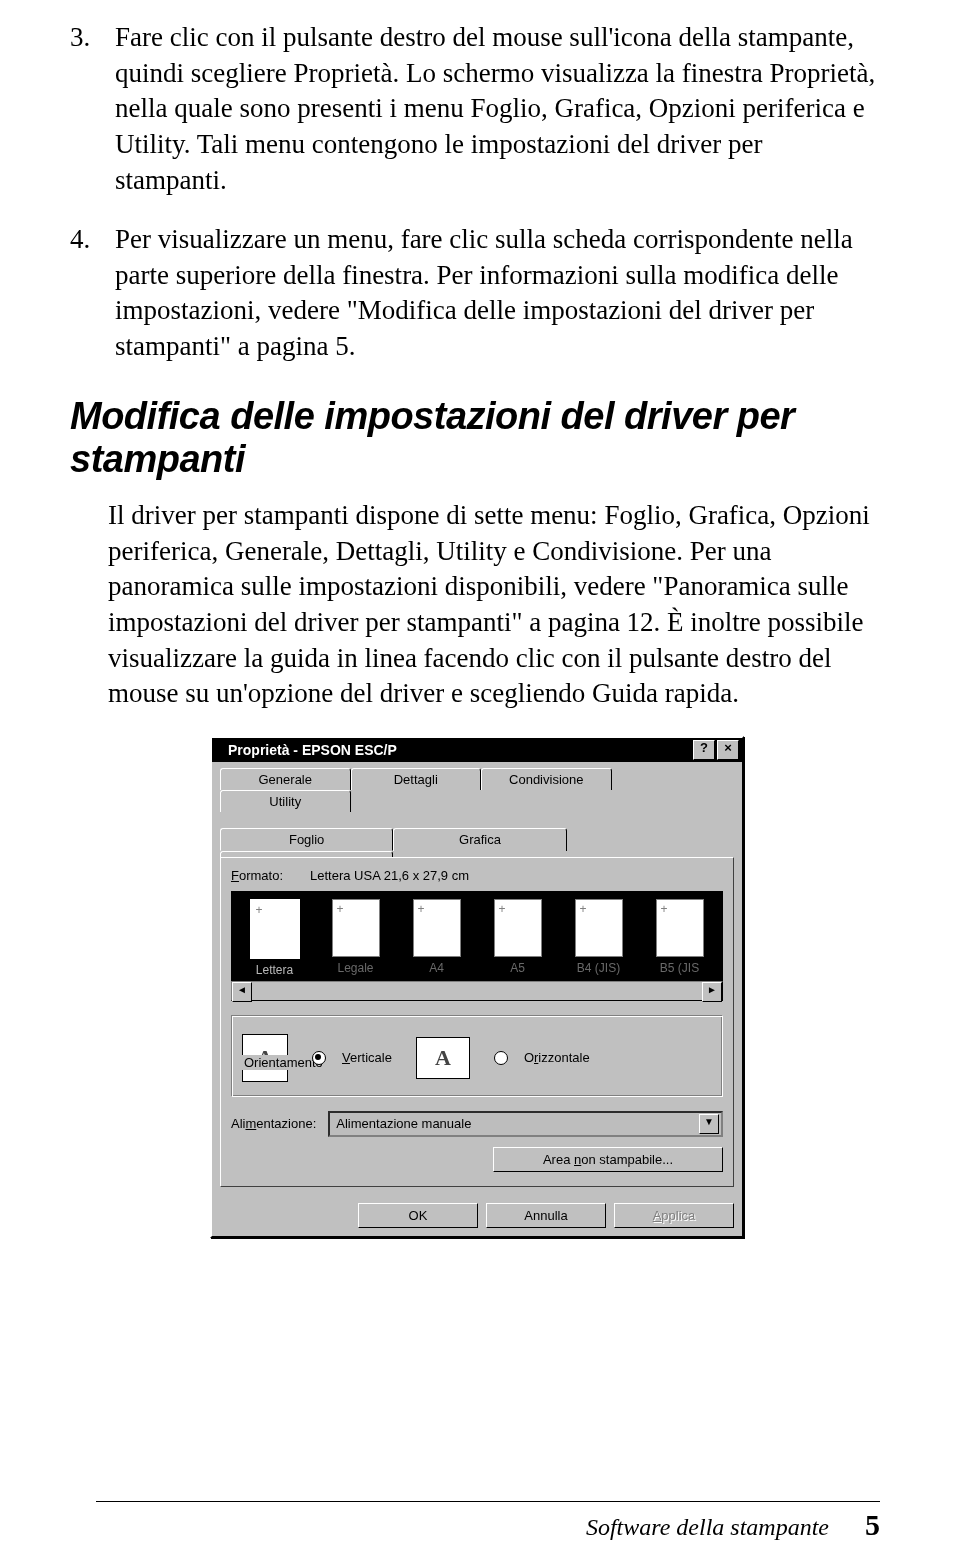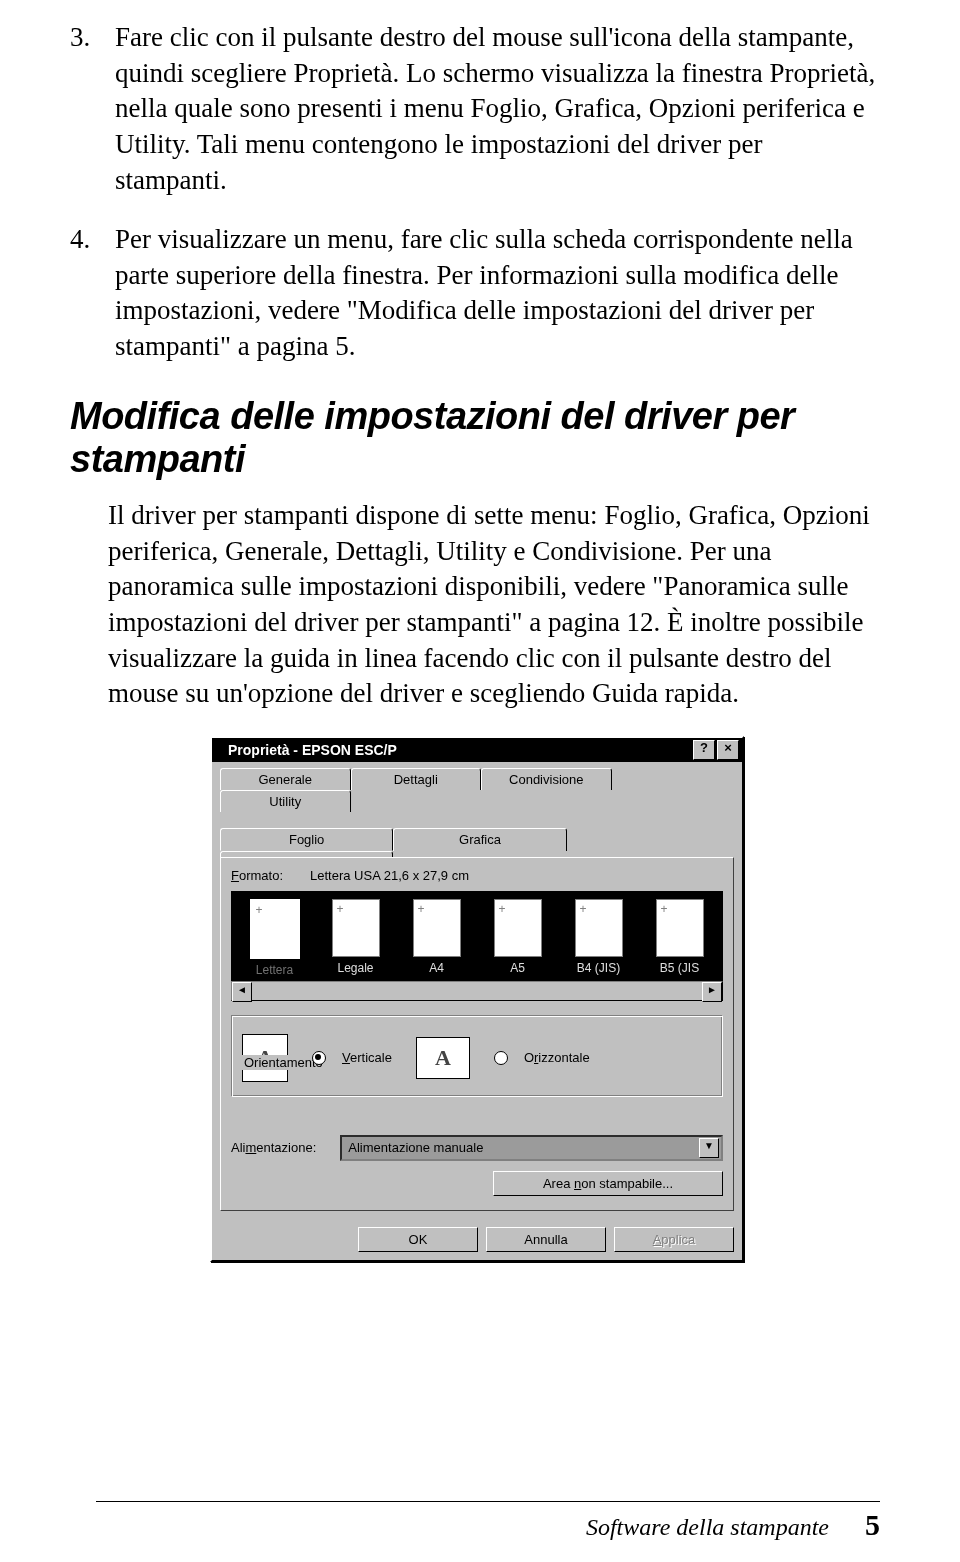--- a/index.html
+++ b/index.html
@@ -154,40 +154,40 @@
   .paper-strip{
     background:#000;
     padding:8px 6px 4px 6px;
     display:flex;
     gap:6px;
     overflow:hidden;
   }
   .paper{
     width:76px;
     text-align:center;
-    color:#d946ef;
+    color:#fca5a5;
     font-size:12px;
   }
   .paper .sheet{
     width:46px;height:56px;
     margin:0 auto 4px auto;
     background:#fff;
     border:1px solid #808080;
     position:relative;
   }
   .paper .sheet::before{
     content:"+";
     position:absolute;
     left:4px;top:2px;
     color:#808080;
     font-size:12px;
   }
   .paper.sel .sheet{border:2px solid #fff}
   .paper .cap{display:block}
-  .paper.unsel{color:#bef264}
+  .paper.unsel{color:#a16207}
   .hscroll{
     height:18px;
     background:#c0c0c0;
     border:1px solid #000;
     border-top-color:#808080;
     border-left-color:#808080;
     display:flex;
     justify-content:space-between;
   }
   .hscroll .arrow{
@@ -217,23 +217,23 @@
     font-family:"Times New Roman",serif;font-weight:700;font-size:22px;color:#444;
   }
   .radio{
     width:12px;height:12px;border:1px solid #000;border-radius:50%;
     background:#fff;display:inline-block;position:relative;
   }
   .radio.checked::after{
     content:"";position:absolute;left:2px;top:2px;width:6px;height:6px;
     background:#000;border-radius:50%;
   }
-  .feed-row{display:flex;align-items:center;gap:24px;margin-top:38px;font-size:13px}
+  .feed-row{display:flex;align-items:center;gap:12px;margin-top:14px;font-size:13px}
   .combo{
-    flex:1;height:22px;background:#22c55e;border:2px inset #808080;
+    flex:1;height:22px;background:#c4b5fd;border:2px inset #808080;
     display:flex;align-items:center;padding:0 2px 0 6px;font-size:13px;
   }
   .combo .cbtn{
     width:18px;height:18px;margin-left:auto;background:#c0c0c0;
     border:1px solid #000;border-top-color:#fff;border-left-color:#fff;
     text-align:center;font-size:10px;line-height:14px;
   }
   .btn{
     background:#c0c0c0;border:1px solid #000;
     border-top-color:#fff;border-left-color:#fff;

